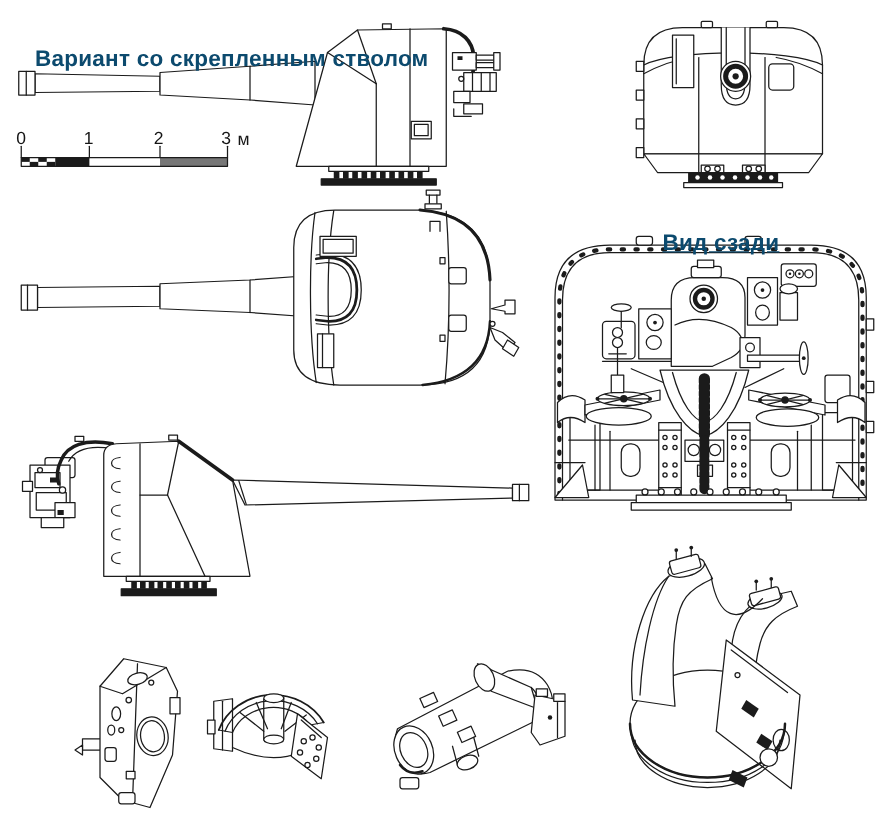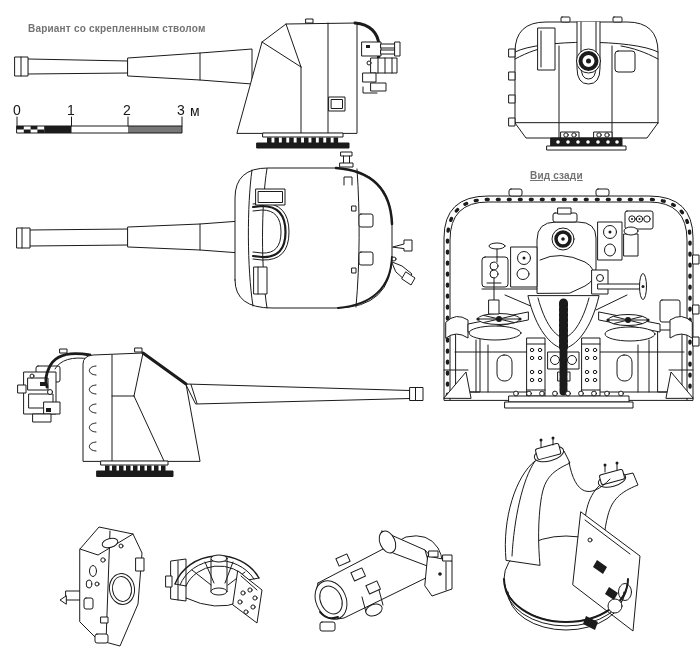--- a/index.html
+++ b/index.html
@@ -1,18 +1,18 @@
 <!DOCTYPE html>
 <html><head>
 <meta charset="utf-8">
 <style>
   html,body{margin:0;padding:0;background:#e8e8e8;}
   .canvas{position:relative;width:700px;height:653px;background:#ffffff;overflow:hidden;
           font-family:"Liberation Sans",sans-serif;}
-  .lbl{position:absolute;font-weight:bold;font-size:10px;color:#737373;white-space:nowrap;letter-spacing:.2px;}
+  .lbl{position:absolute;font-weight:bold;font-size:18px;color:#0c4a6e;white-space:nowrap;letter-spacing:.2px;margin-top:14px;}
   .lbl.underline{text-decoration:underline;}
   .num{position:absolute;font-size:14px;color:#151515;white-space:nowrap;}
   svg{position:absolute;left:0;top:0;}
   svg *{stroke-linejoin:round;stroke-linecap:round;}
 </style>
 </head>
 <body>
 
 <div class="canvas">
 

